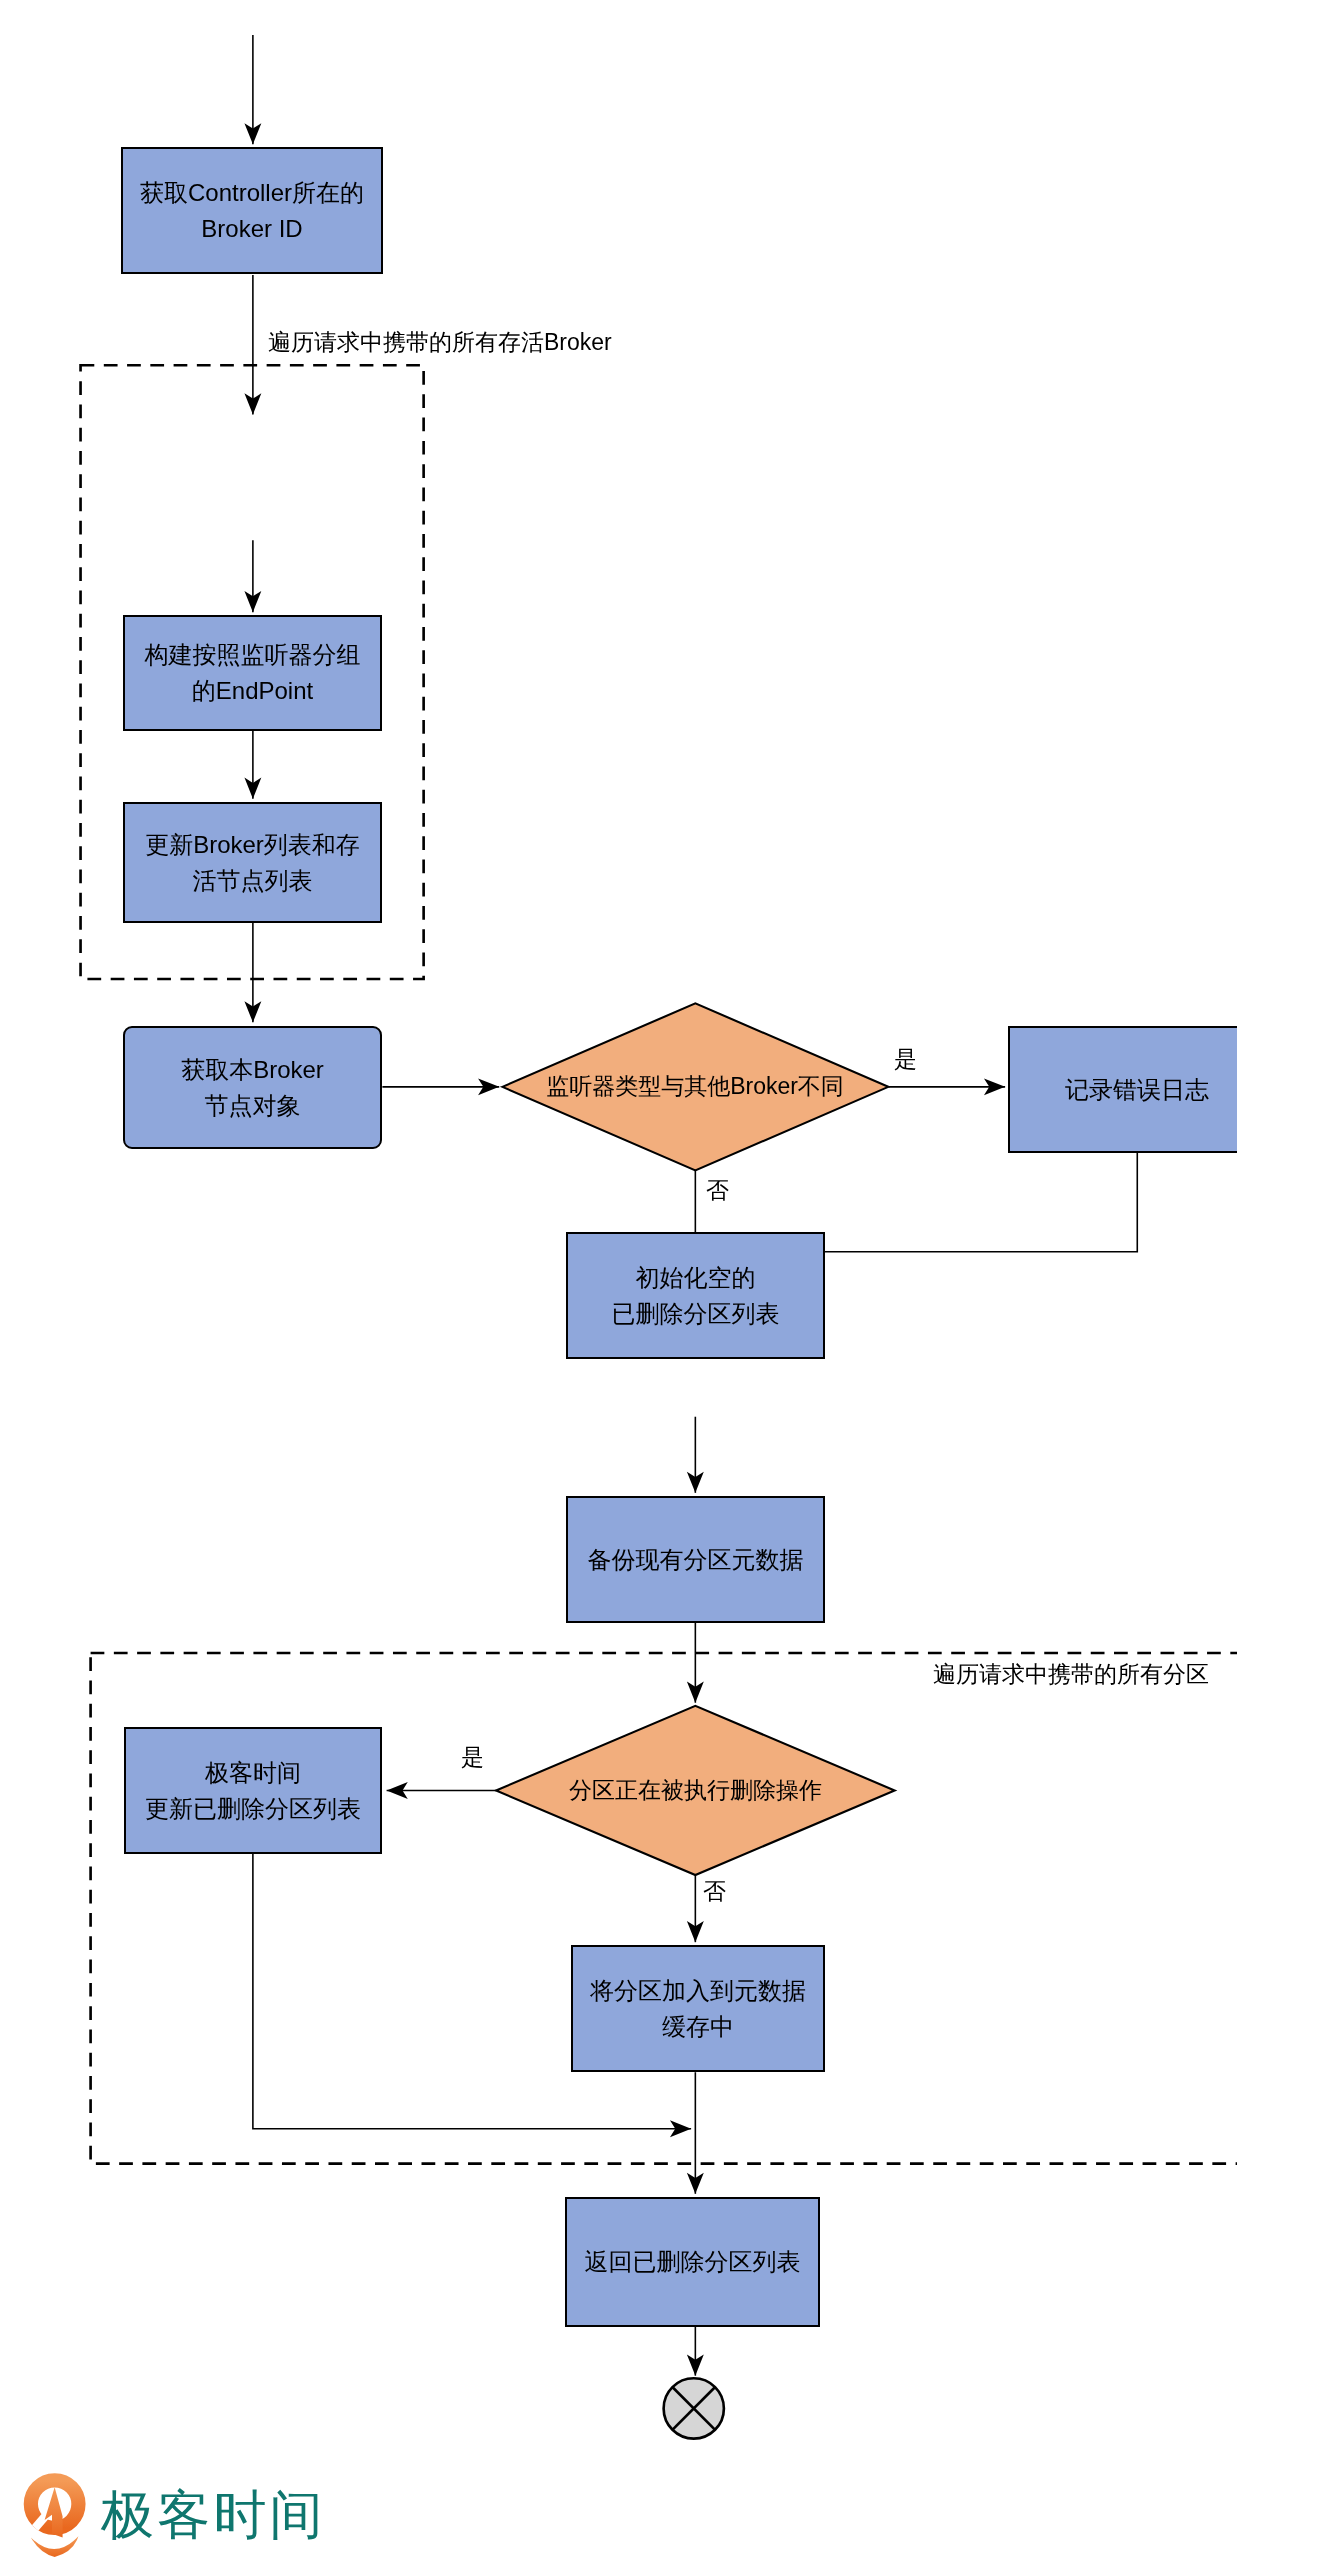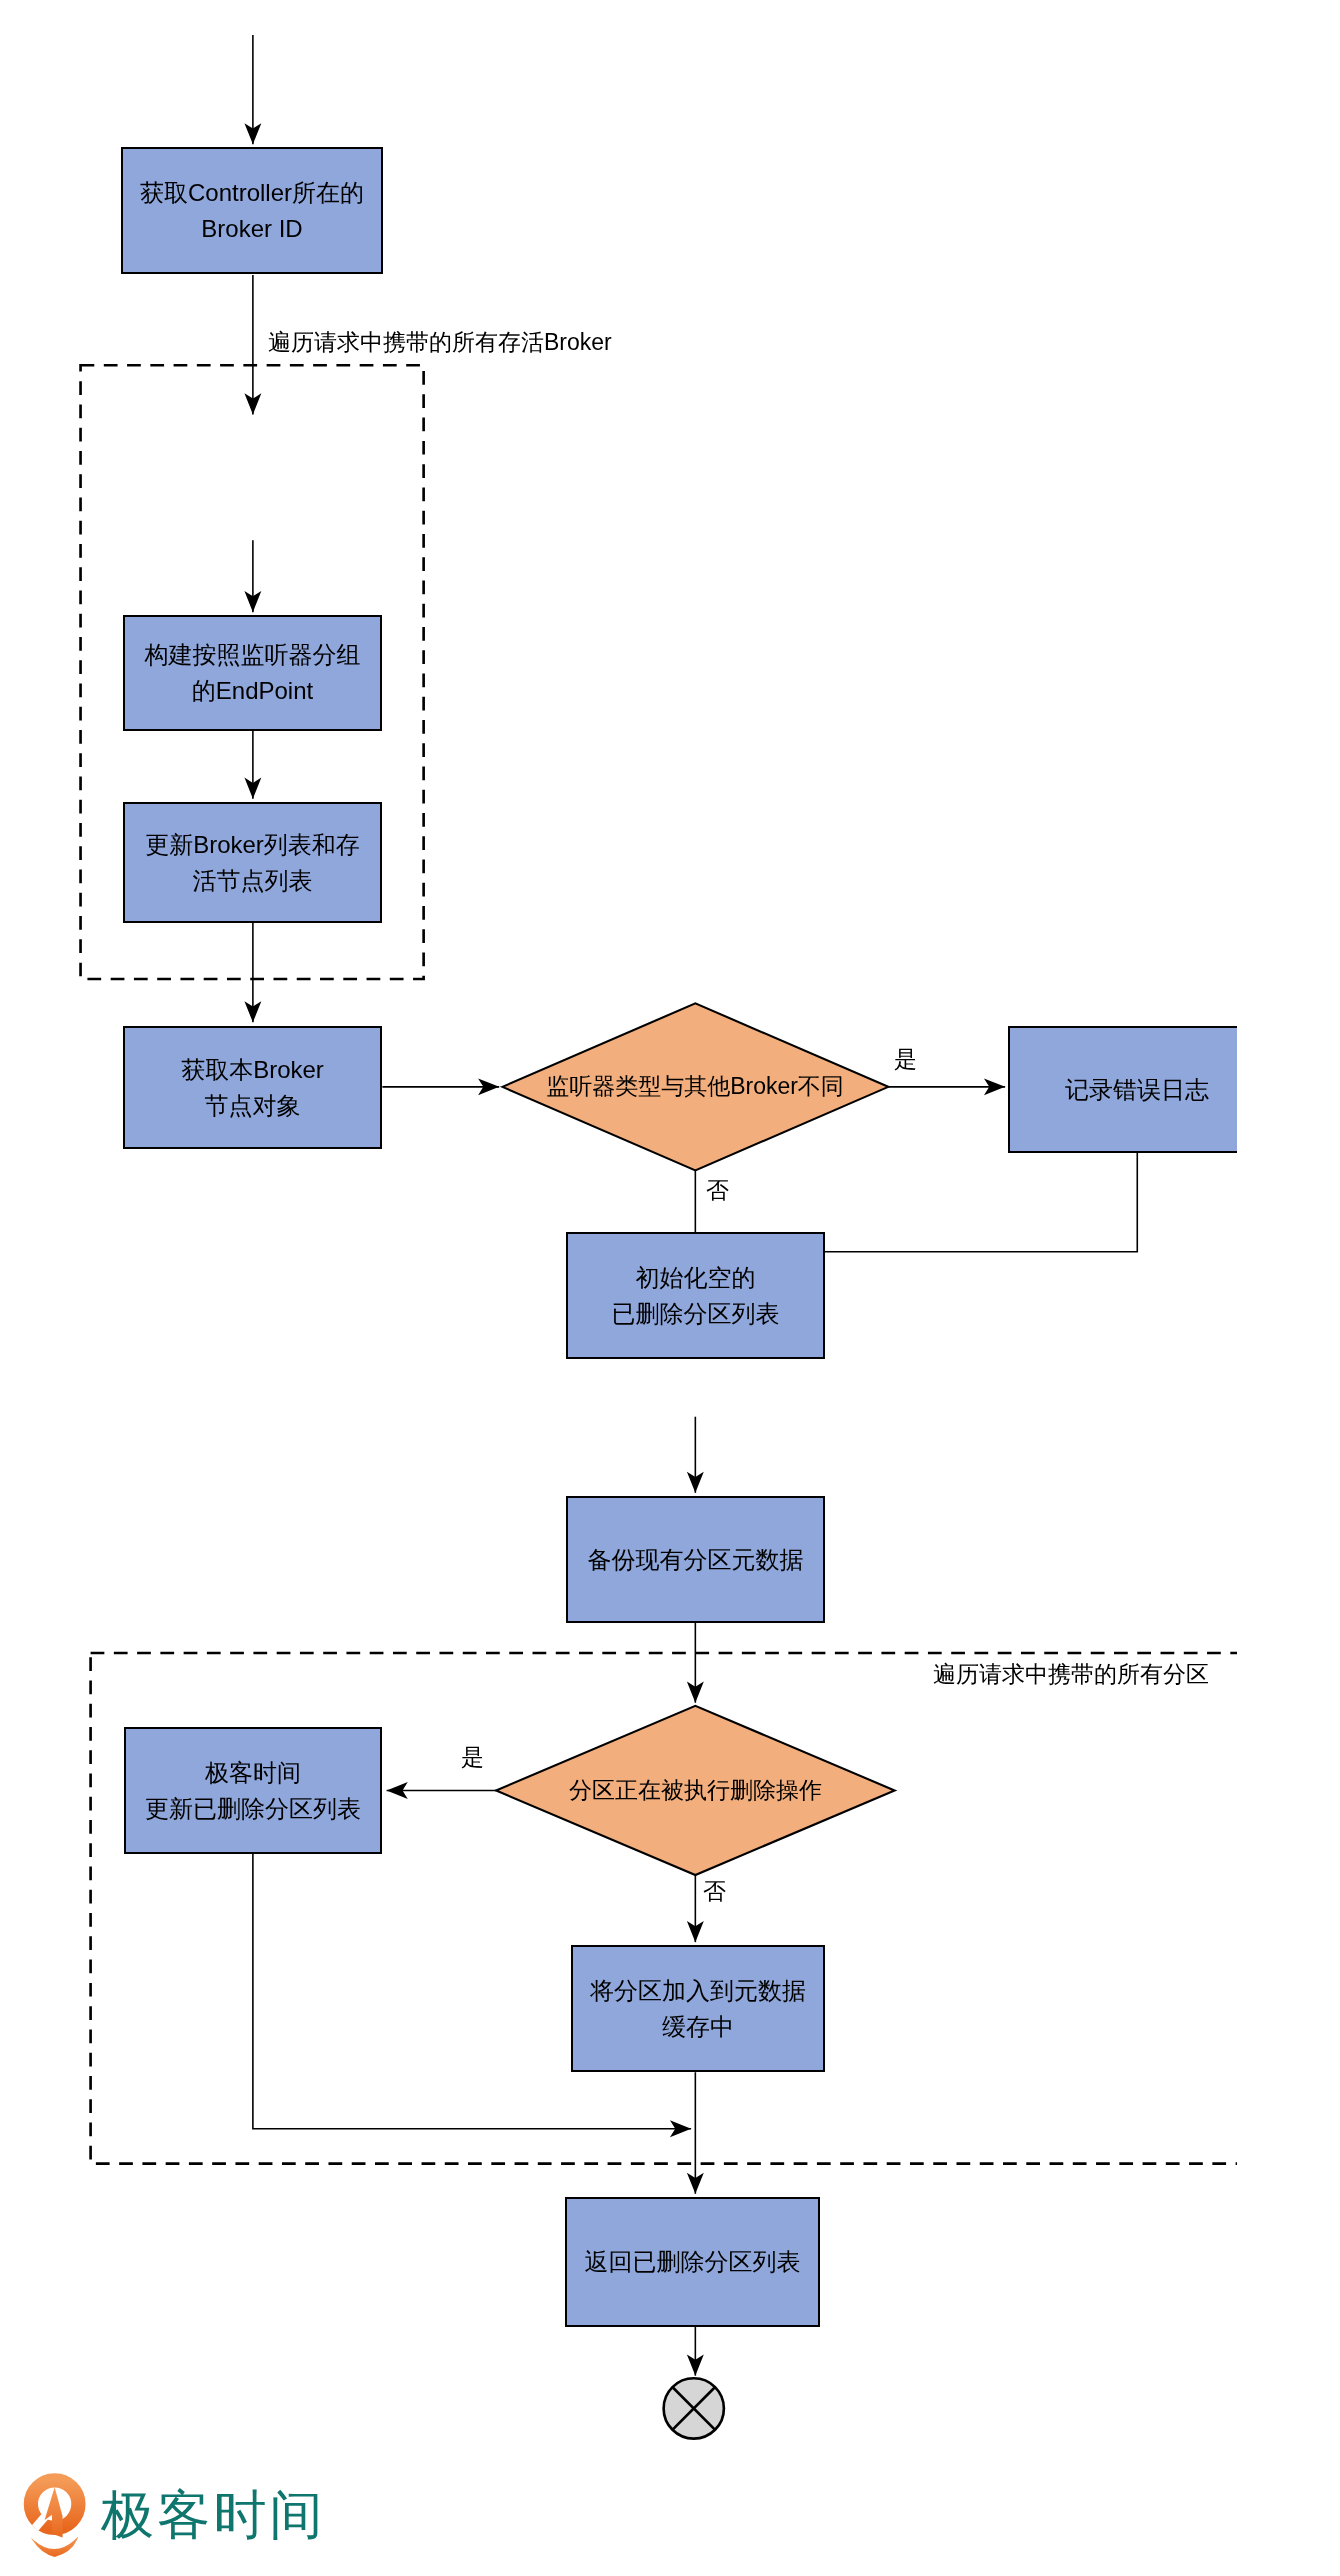--- a/index.html
+++ b/index.html
@@ -100,21 +100,21 @@
   <div class="node" style="left:121px; top:147px;  width:262px; height:127px;">获取Controller所在的
 Broker ID</div>
 
 
   <div class="node" style="left:123px; top:615px; width:259px; height:116px;">构建按照监听器分组
 的EndPoint</div>
 
   <div class="node" style="left:123px; top:802px; width:259px; height:121px;">更新Broker列表和存
 活节点列表</div>
 
-  <div class="node" style="left:123px; top:1026px; width:259px; height:123px;">获取本Broker
+  <div class="node" style="left:123px; top:1026px; width:259px; height:123px;border-radius:9px;">获取本Broker
 节点对象</div>
 
   <div class="node" style="left:1008px; top:1026px; width:258px; height:127px;">记录错误日志</div>
 
   <div class="node" style="left:566px; top:1226px; width:259px; height:127px;margin-top:6px;">初始化空的
 已删除分区列表</div>
 
   <div class="node" style="left:566px; top:1496px; width:259px; height:127px;">备份现有分区元数据</div>
 
   <div class="node" style="left:124px; top:1727px; width:258px; height:127px;">极客时间

